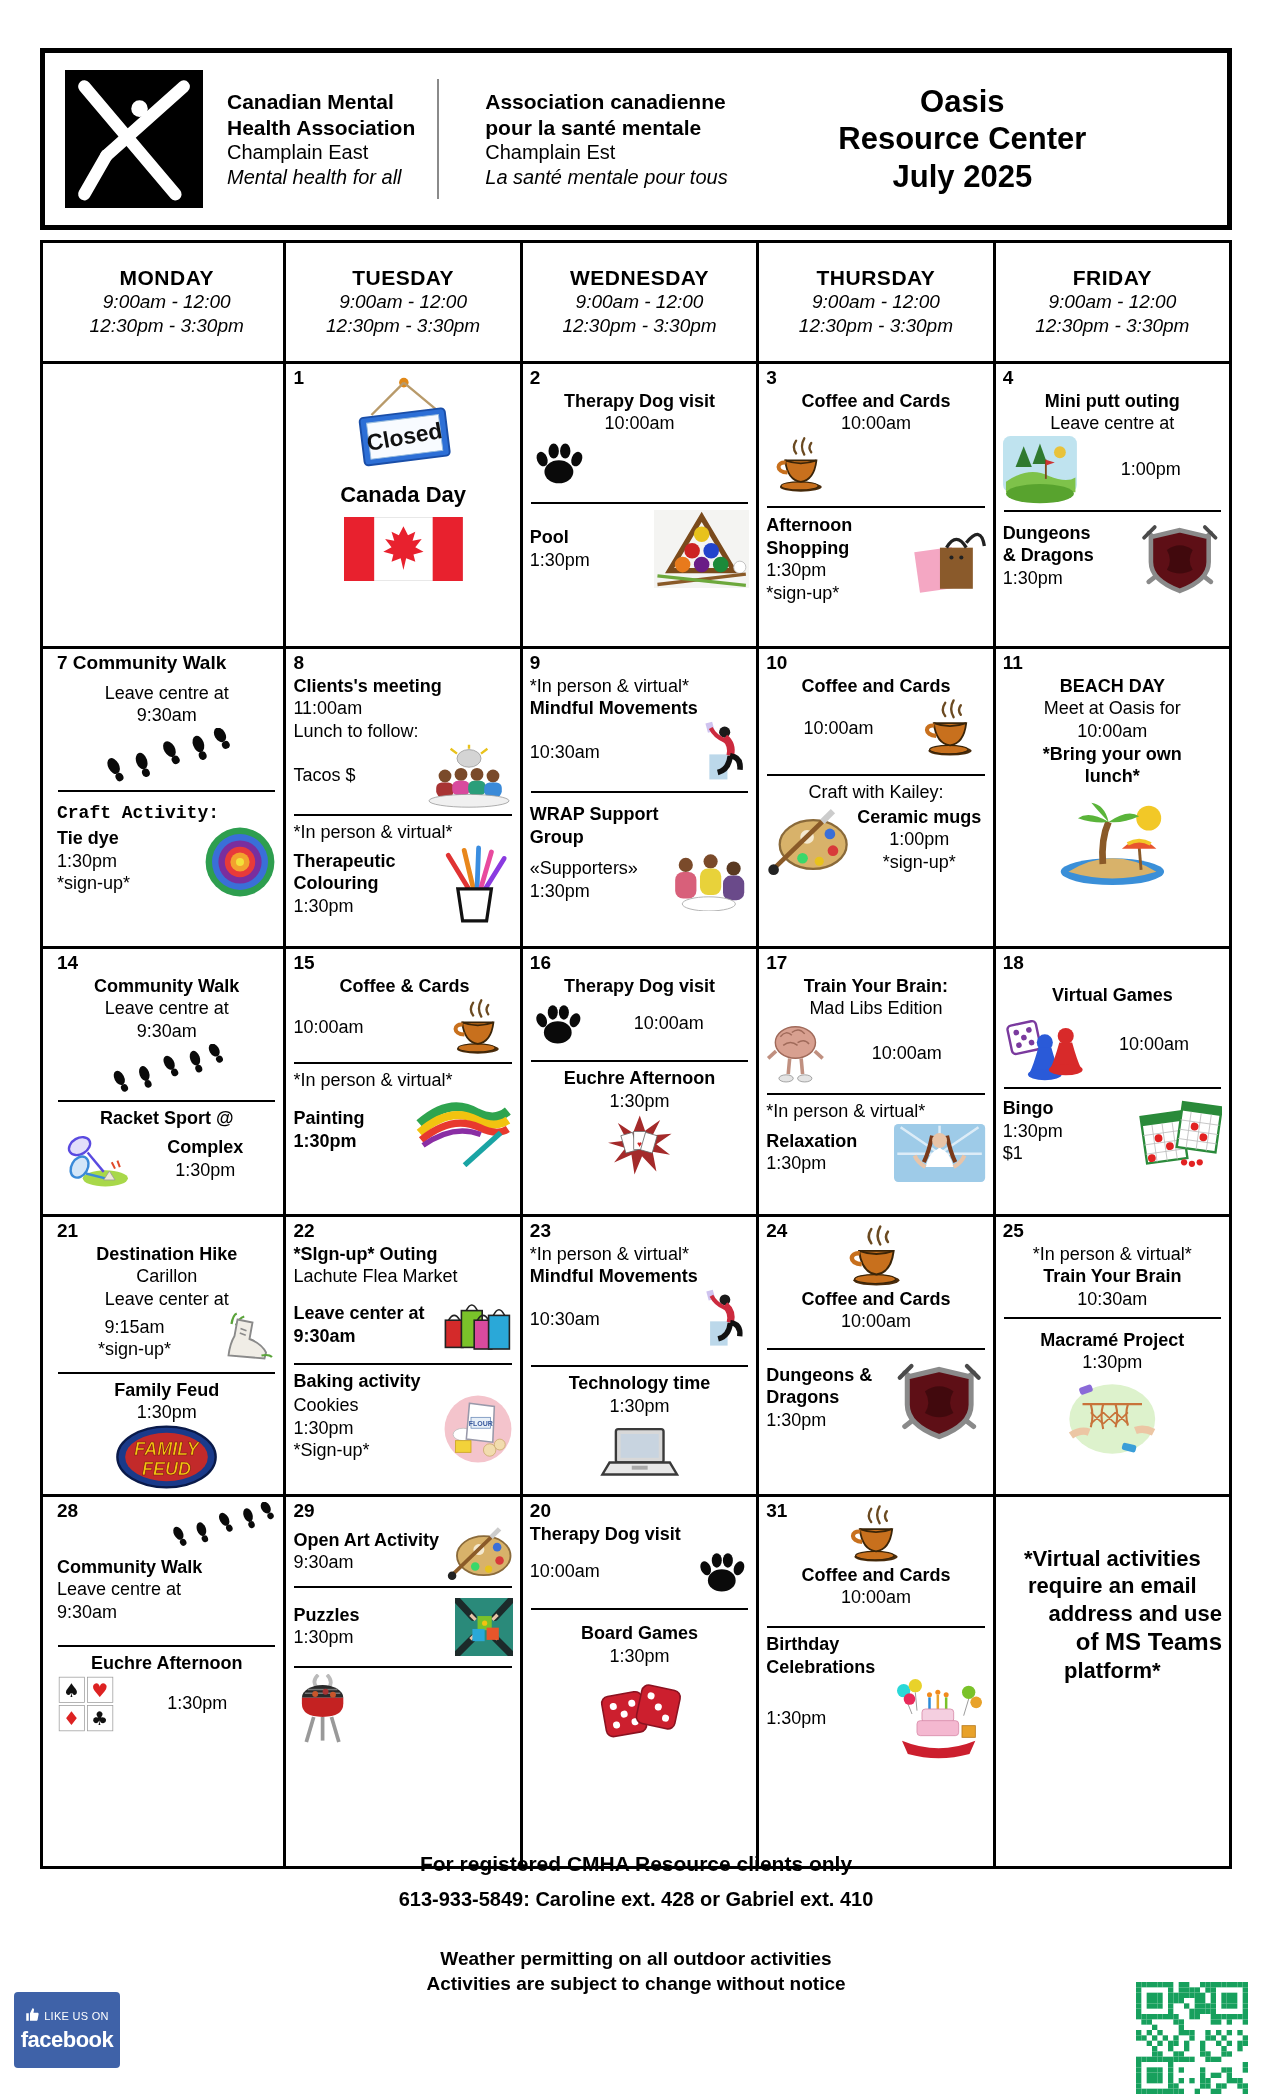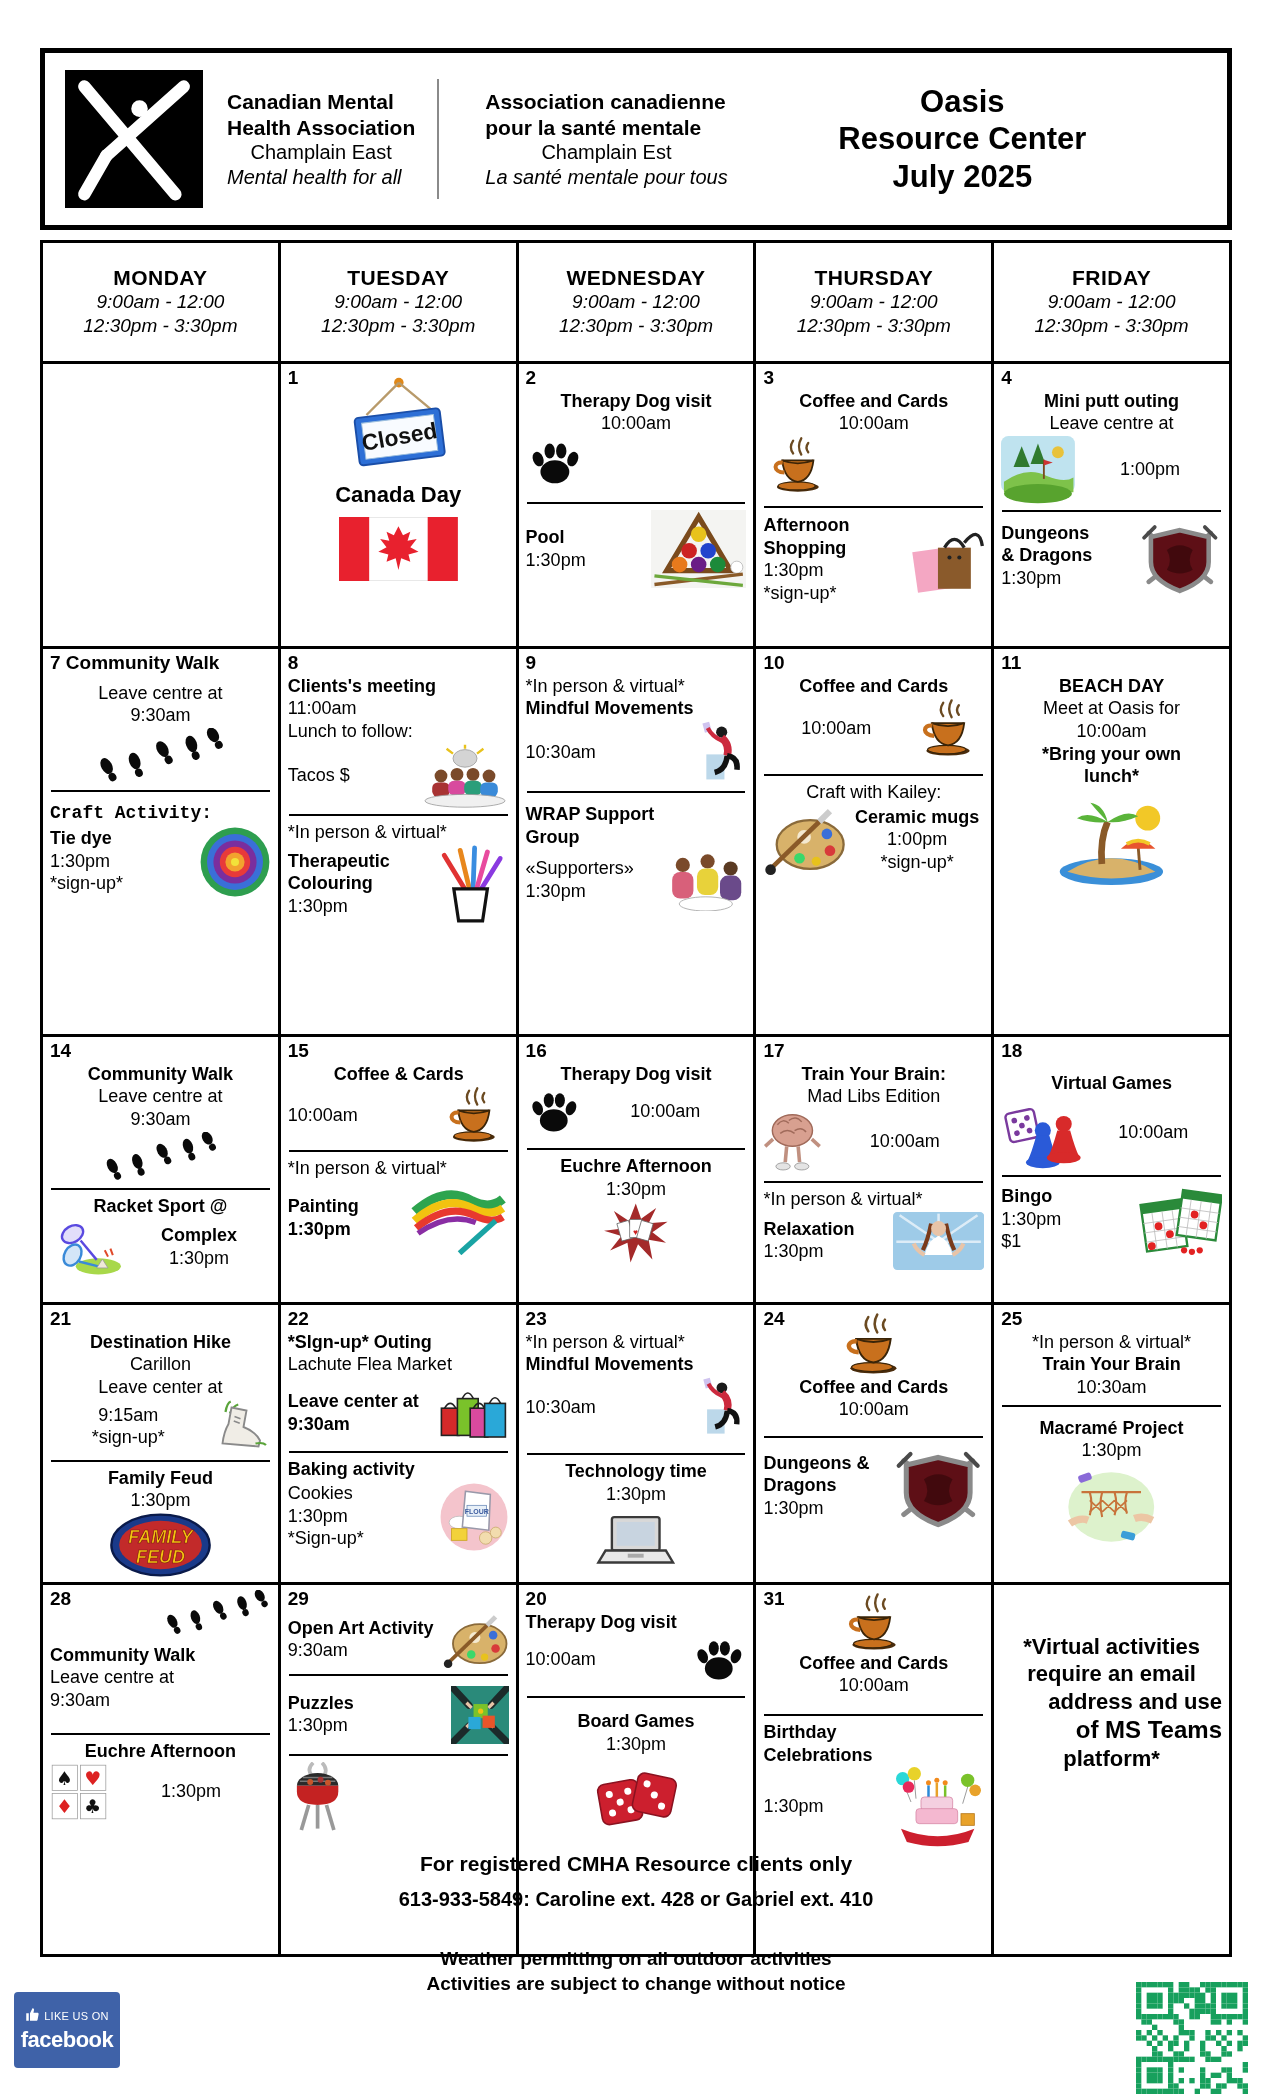--- a/index.html
+++ b/index.html
@@ -4,31 +4,31 @@
 <style>
   html,body{margin:0;padding:0;}
   body{width:1275px;height:2100px;position:relative;background:#fff;color:#000;
        font-family:"Liberation Sans", sans-serif;}
   
   .header-box{position:absolute;left:40px;top:48px;width:1192px;height:182px;
     border:5px solid #000;box-sizing:border-box;display:flex;align-items:center;background:#fff;}
   .logo{width:138px;height:138px;margin-left:20px;flex:0 0 auto;}
   .org{margin-left:24px;line-height:1.22;}
   .org .l1,.org .l2{font-weight:bold;font-size:21px;}
-  .org .l3{font-size:20px;text-align:center;}
+  .org .l3{font-size:20px;}
   .org .tag{font-size:20px;font-style:italic;}
   .org-divider{width:2px;height:120px;background:#8a8a8a;margin:0 22px;}
   .header-title{flex:1;text-align:center;font-weight:bold;font-size:31px;line-height:1.2;padding-right:30px;}
   
   .calendar{position:absolute;left:40px;top:240px;width:1192px;border:3px solid #000;box-sizing:border-box;background:#fff;}
   .cal-row{display:flex;border-top:3px solid #000;box-sizing:border-box;}
   .dh-row{border-top:none;height:118px;}
   .cal-cell{flex:1 1 0;min-width:0;border-left:3px solid #000;box-sizing:border-box;
     padding:4px 7px;overflow:hidden;position:relative;}
-  .cal-cell:first-child{border-left:none;}
+  .cal-cell:first-child{border-left:none;margin-left:7px;}
   .dh{display:flex;flex-direction:column;justify-content:center;text-align:center;}
   .dh-day{font-size:21px;font-weight:bold;letter-spacing:.5px;}
   .dh-hours{font-size:19px;font-style:italic;line-height:1.25;}
   .date-line{font-size:19px;font-weight:bold;line-height:1.1;margin-bottom:2px;}
   .date-label{font-size:19px;font-weight:bold;}
   .tx{font-size:18px;line-height:1.2;margin:1px 0;word-wrap:break-word;}
   .tx.b{font-weight:bold;}
   .divider{border-top:2.5px solid #000;margin:6px 1px;}
   .fx{display:flex;align-items:center;gap:3px;}
   .fx-t{flex:1;min-width:0;}
@@ -249,21 +249,21 @@
                   <line x1="8" y1="26" x2="22" y2="12"></line>
                   <line x1="102" y1="26" x2="88" y2="12"></line>
                 </g>
                 <path d="M55 16 L93 25 V58 Q93 82 55 96 Q17 82 17 58 V25Z" fill="#5e0f16" stroke="#8a8a8a" stroke-width="6"></path>
                 <path d="M38 42 Q55 30 72 42 Q64 56 72 68 Q55 78 38 68 Q46 56 38 42Z" fill="#2a0508" opacity="0.55"></path>
               </svg>
             </div>
           </div>
         </div>
       </div>
-      <div class="cal-row" style="height: 388px;">
+      <div class="cal-row" style="height: 300px;">
         <div class="cal-cell">
           <div class="date-line"><span>7</span> <span class="date-label">Community Walk</span></div>
           <div style="height:6px"></div>
           <div class="tx" style="text-align:center;">Leave centre at</div>
           <div class="tx" style="text-align:center;">9:30am</div>
           <div class="ic-wrap al-c" style="height:56px;">
             <svg viewBox="0 0 170 72" fill="#0a0a0a">
               <g transform="rotate(-28 20 56)">
                 <ellipse cx="20" cy="48" rx="7" ry="11"></ellipse>
                 <ellipse cx="20" cy="64" rx="5" ry="5.5"></ellipse>

